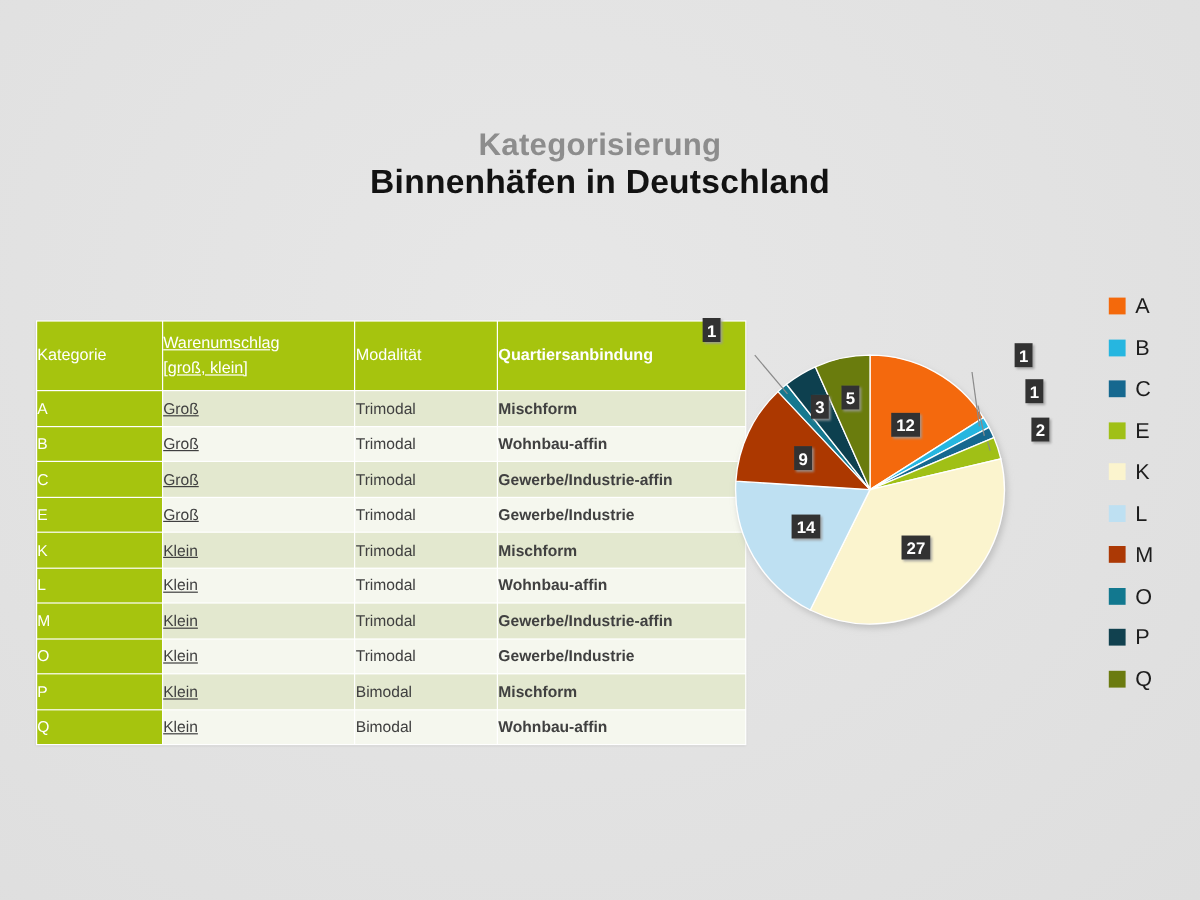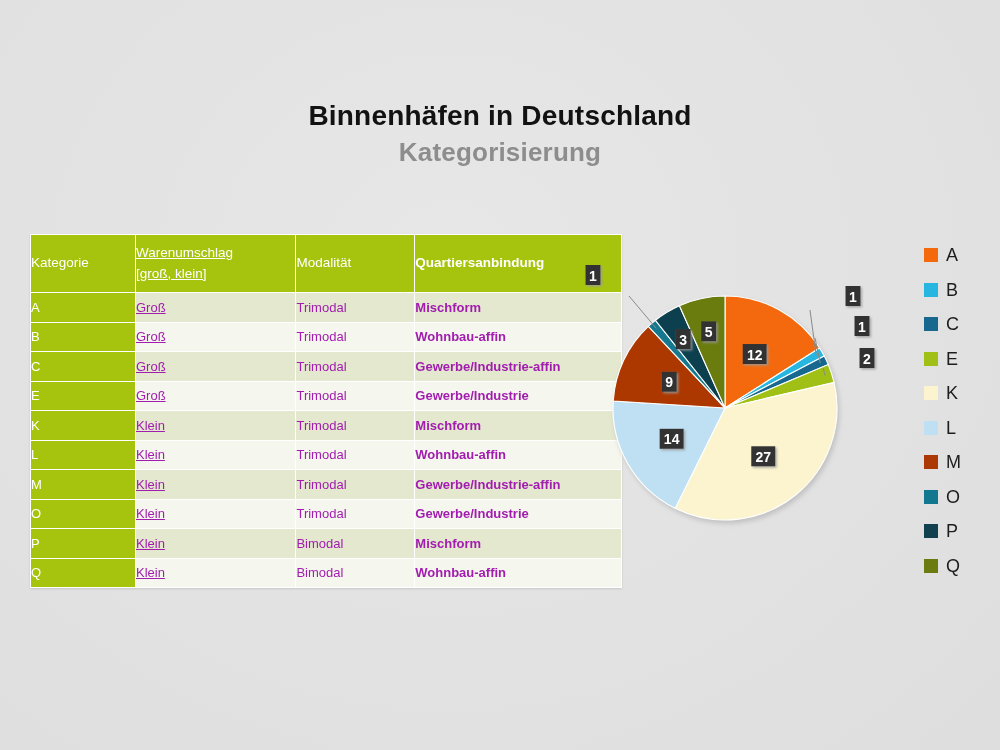--- a/index.html
+++ b/index.html
@@ -33,21 +33,21 @@
     color: #8d8d8d;
     letter-spacing: 0.2px;
     margin-top: 6px;
     line-height: 1.15;
   }
 
   
   #category-table {
     position: absolute;
     left: 30px;
-    top: 234px;
+    top: 267px;
     width: 592px;
     border-collapse: separate;
     border-spacing: 1px;
     background: #ffffff;
     box-shadow: 0 1px 2px rgba(0,0,0,0.12);
   }
   #category-table td, #category-table th {
     padding: 0;
     margin: 0;
     text-align: left;
@@ -71,21 +71,21 @@
 
   .cat-cell {
     background: #a6c40e;
     color: #ffffff;
     font-size: 13px;
     height: 28.5px;
     padding: 0 0 0 9px;
   }
   .data-cell {
     font-size: 13px;
-    color: #a21caf;
+    color: #404040;
     height: 28.5px;
     padding: 0 0 0 9px;
   }
   tr.row-odd  .data-cell { background: #e3e8cf; }
   tr.row-even .data-cell { background: #f5f7ee; }
 
   
   #pie-wrap {
     position: absolute;
     left: 555px;
@@ -135,22 +135,22 @@
   .legend-label {
     font-size: 18px;
     color: #1d1d1d;
     line-height: 1;
   }
 </style>
 </head>
 <body>
 
 <div id="title-block">
+  <div id="page-subtitle">Kategorisierung</div>
   <div id="page-title">Binnenhäfen in Deutschland</div>
-  <div id="page-subtitle">Kategorisierung</div>
 </div>
 
 <table id="category-table">
   <thead>
     <tr>
       <th class="th-cell col-kat">
         <span>Kategorie</span>
       </th>
       <th class="th-cell col-ware">
         <span>Warenumschlag</span>

